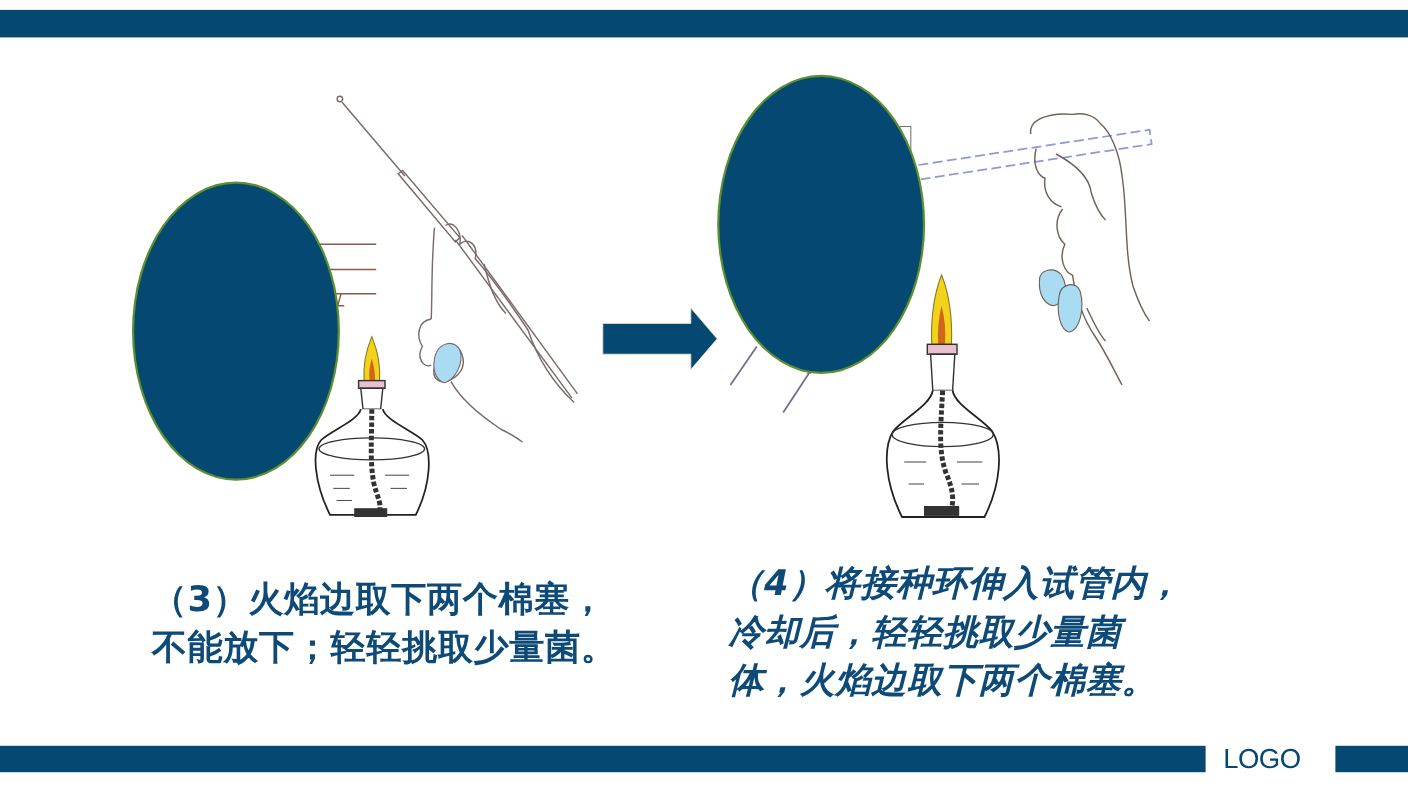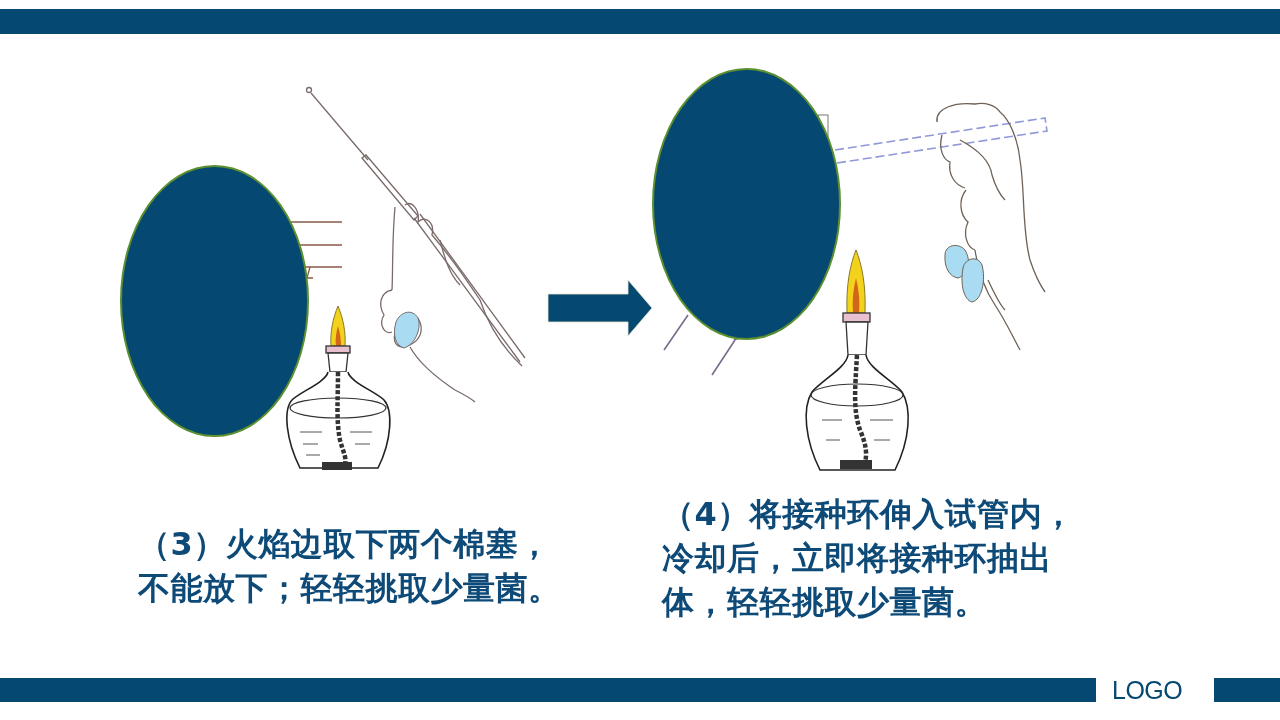--- a/index.html
+++ b/index.html
@@ -23,21 +23,21 @@
     border-radius: 50%; box-sizing: border-box;
   }
   .ellipse-left { left: 120px; top: 165px; width: 189px; height: 272px; }
   .ellipse-right { left: 652px; top: 68px; width: 189px; height: 272px; }
   .caption {
     position: absolute; color: #0d4a78; font-weight: bold; font-size: 32px;
     line-height: 44px; letter-spacing: 0.5px;
     font-family: "DejaVu Sans", "Liberation Sans", sans-serif;
   }
   .caption-left { left: 138px; top: 522px; width: 470px; }
-  .caption-right { left: 662px; top: 492px; width: 480px; }
+  .caption-right { left: 662px; top: 508px; width: 480px; font-style: italic; }
   .caption span { display: block; white-space: nowrap; }
 </style>
 </head>
 <body>
 
 <div class="bar top-bar"></div>
 
 <svg class="illus" viewBox="0 0 1280 720" xmlns="http://www.w3.org/2000/svg">
 
   <g stroke="#8a5a4a" stroke-width="1.3" fill="none">
@@ -125,19 +125,19 @@
 <div class="ellipse ellipse-left"></div>
 <div class="ellipse ellipse-right"></div>
 
 <div class="caption caption-left">
   <span>（3）火焰边取下两个棉塞，</span>
   <span>不能放下；轻轻挑取少量菌。</span>
 </div>
 
 <div class="caption caption-right">
   <span>（4）将接种环伸入试管内，</span>
-  <span>冷却后，立即将接种环抽出</span>
-  <span>体，轻轻挑取少量菌。</span>
+  <span>冷却后，轻轻挑取少量菌</span>
+  <span>体，火焰边取下两个棉塞。</span>
 </div>
 
 <div class="bar bottom-bar-left"></div>
 <div class="logo">LOGO</div>
 <div class="bar bottom-bar-right"></div>
 
 </body></html>

